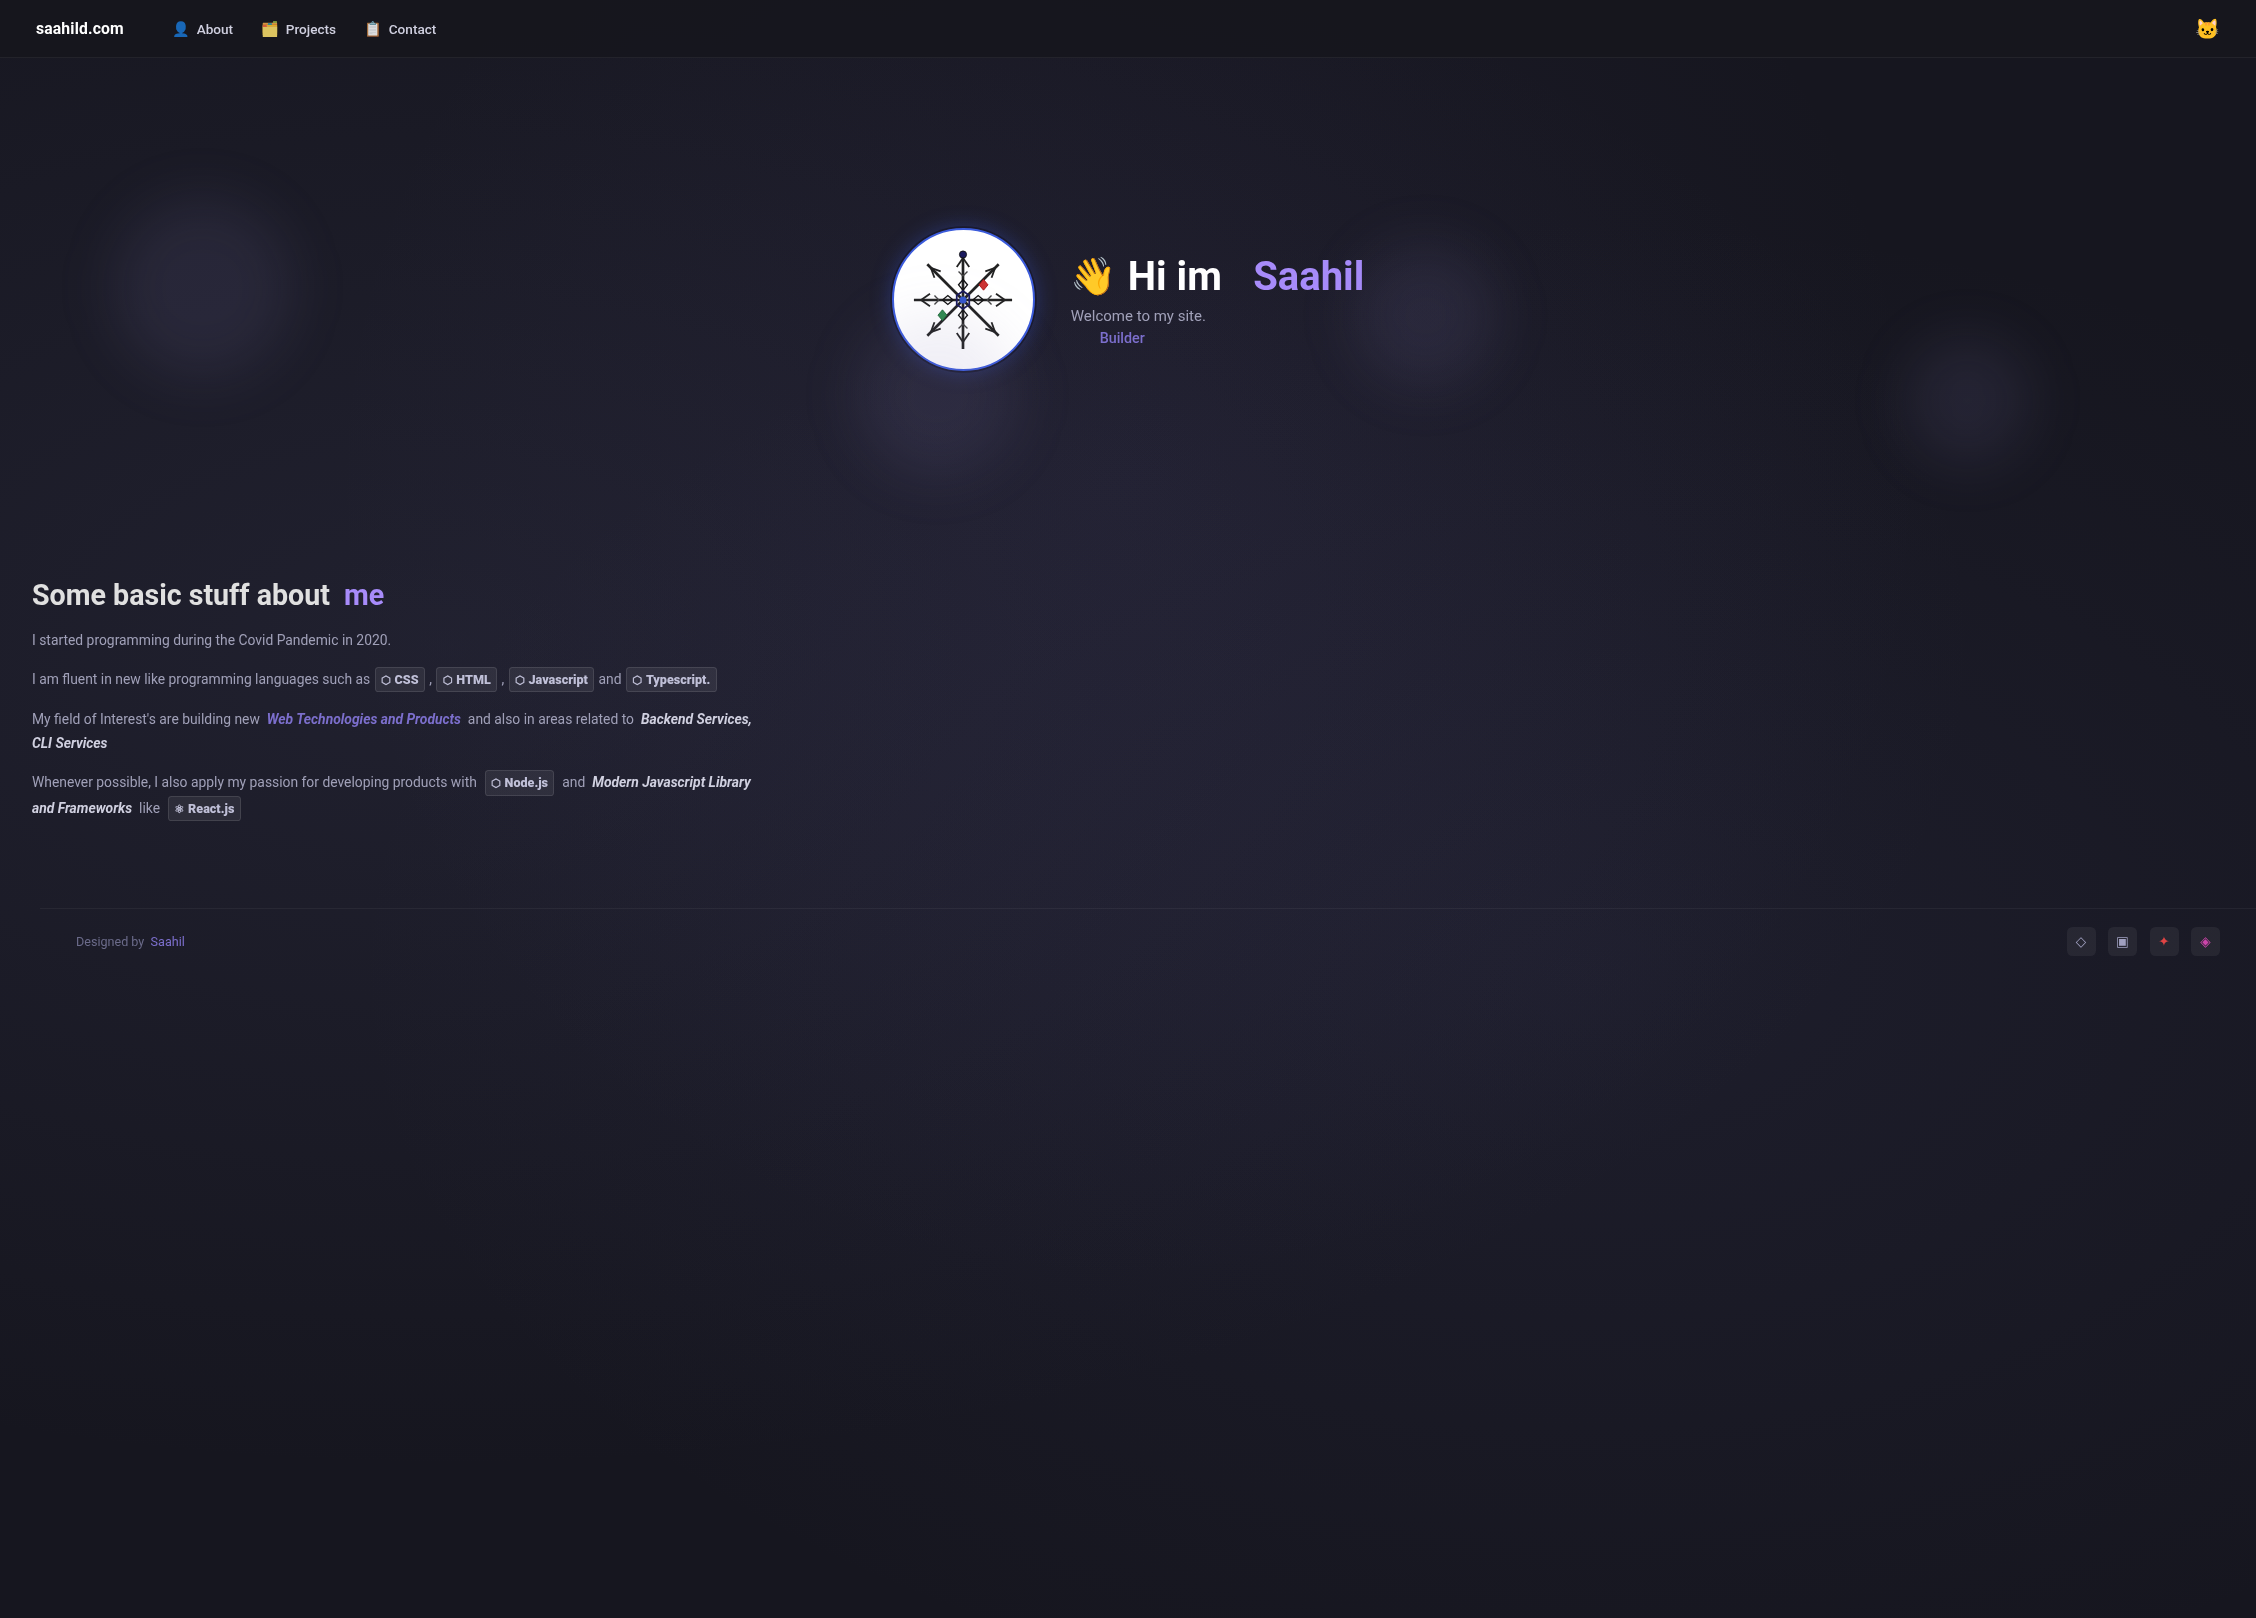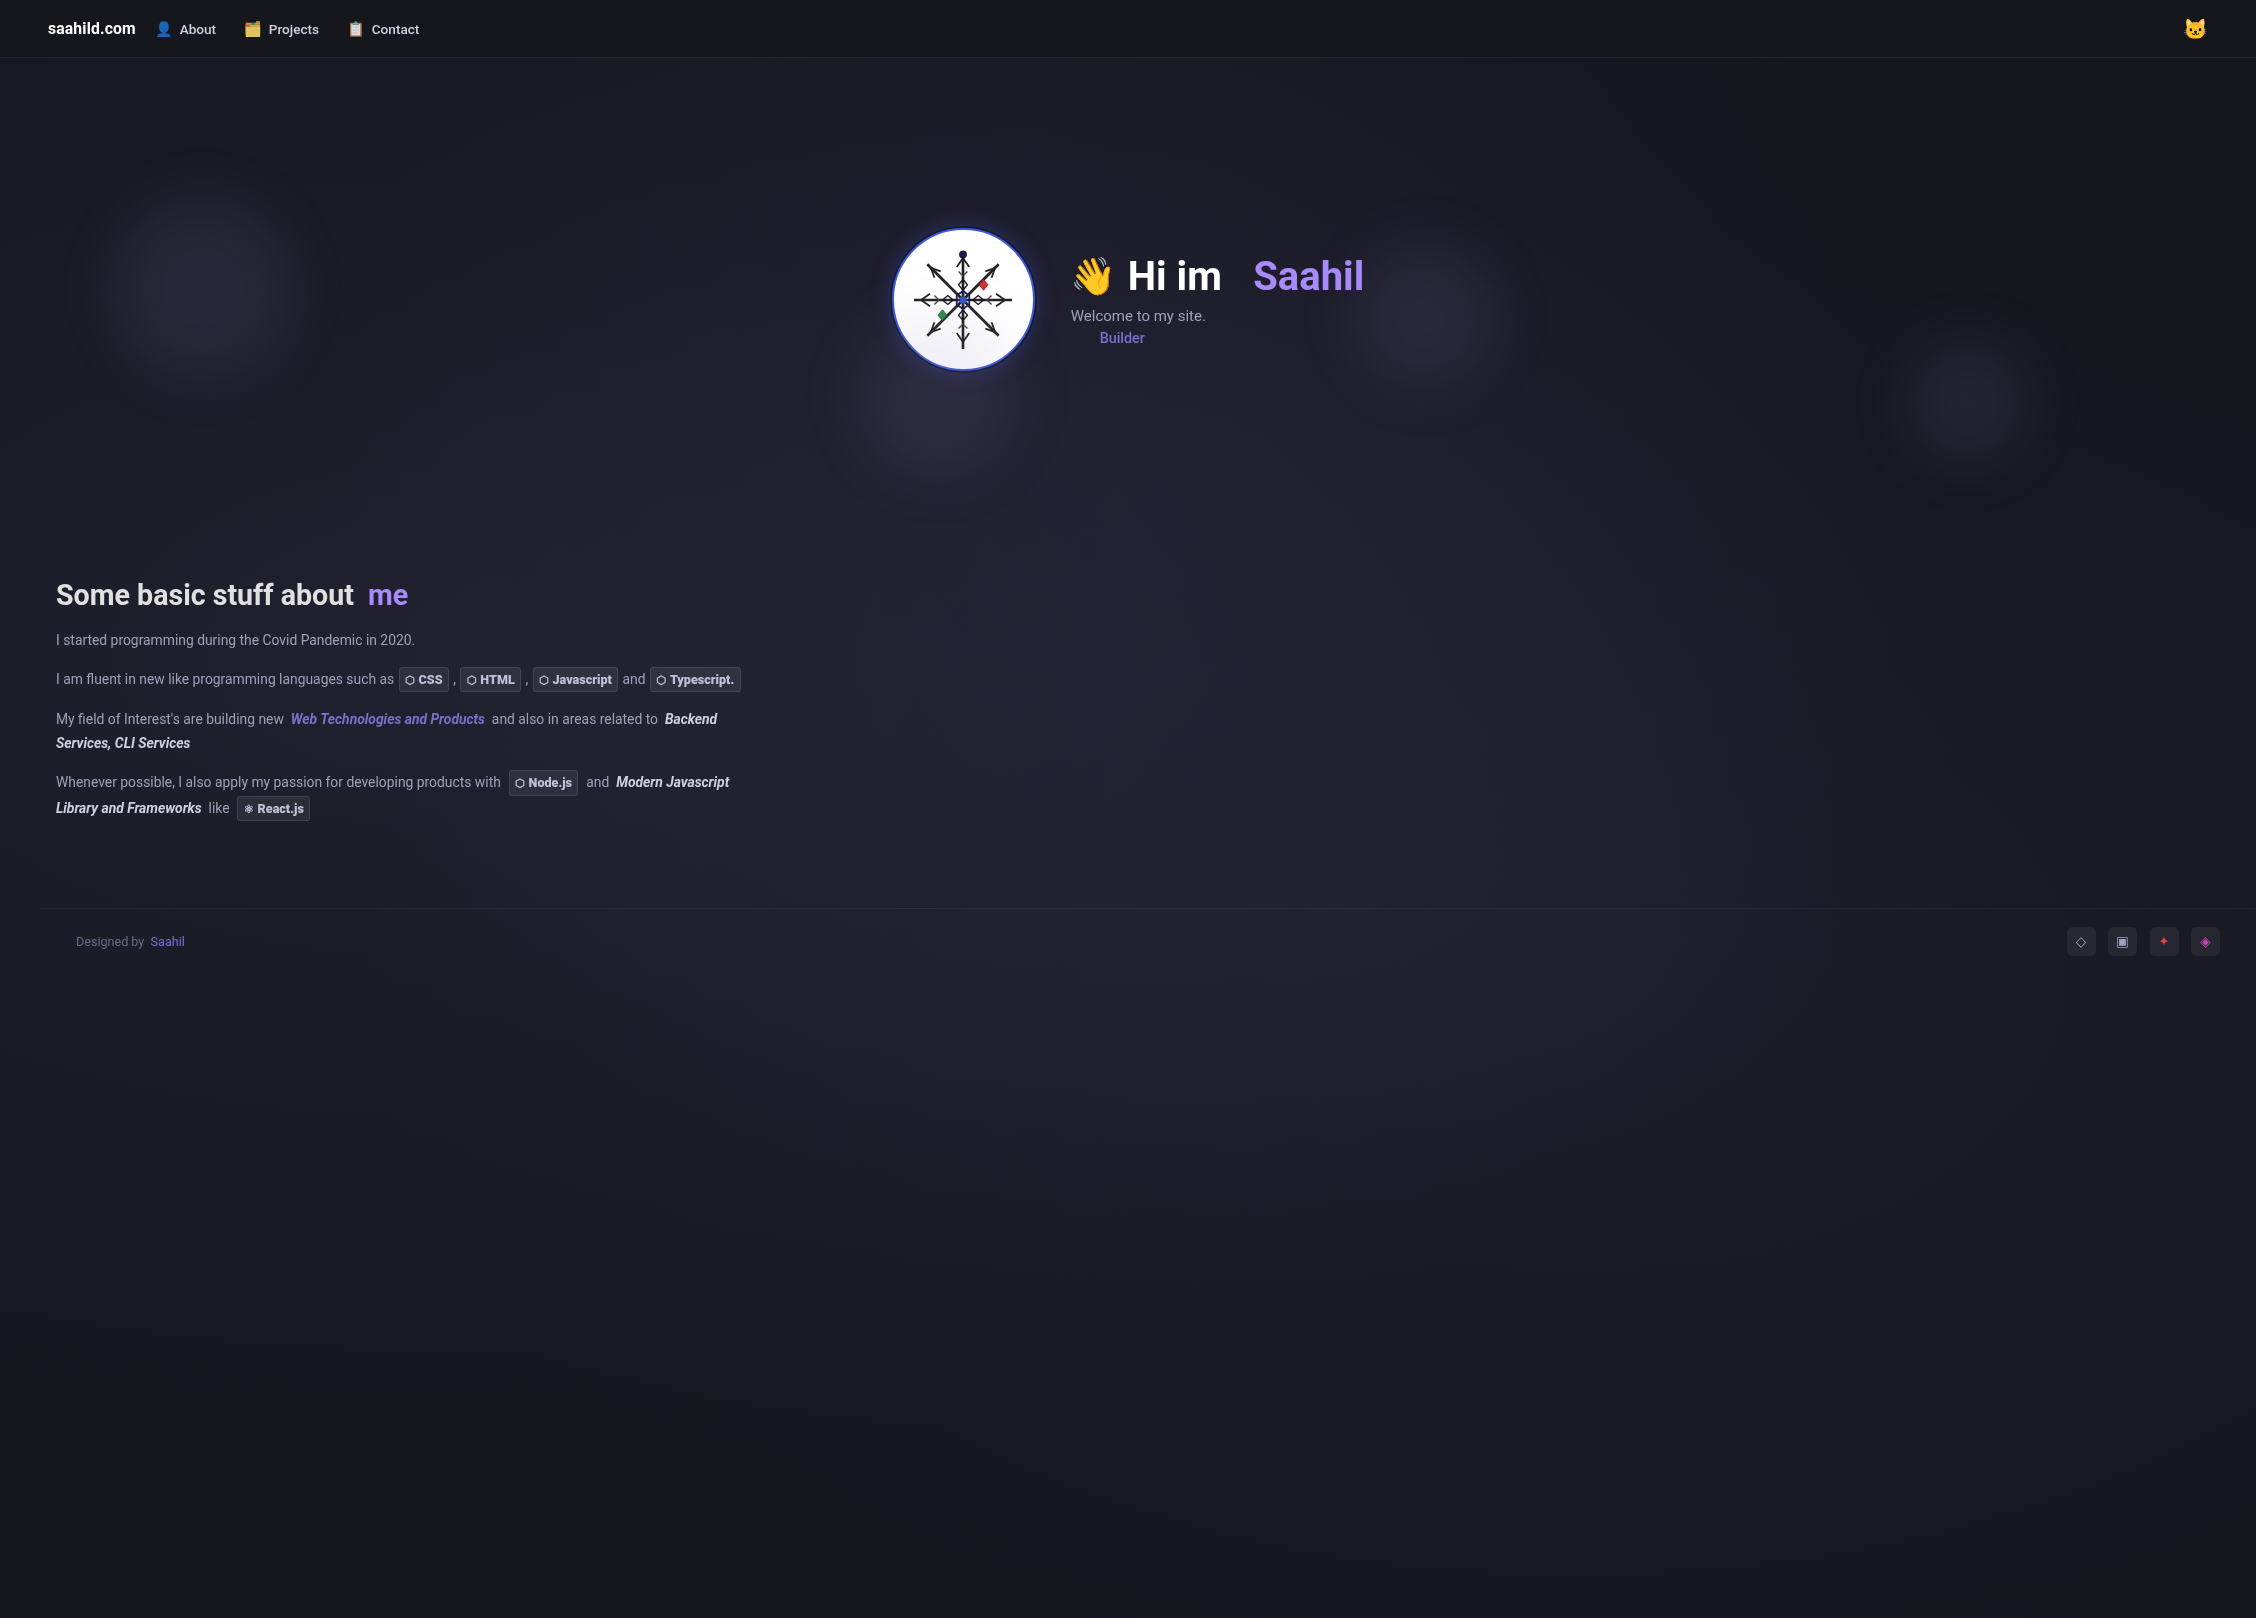--- a/index.html
+++ b/index.html
@@ -13,21 +13,22 @@
       color: #e0e0e0;
       font-family: -apple-system, BlinkMacSystemFont, 'Segoe UI', Roboto, sans-serif;
       min-height: 100vh;
       overflow-x: hidden;
     }
 
     
     nav {
       display: flex;
       align-items: center;
-      padding: 0 48px;
+      gap: 29px;
+      padding: 0 36px;
       height: 58px;
       background: rgba(22, 22, 30, 0.95);
       border-bottom: 0.9px solid rgba(255,255,255,0.06);
       position: sticky;
       top: 0;
       z-index: 100;
     }
 
     .nav-logo {
       font-size: 1.1rem;
@@ -143,21 +144,21 @@
     .blob {
       position: absolute;
       border-radius: 50%;
       background: rgba(130, 120, 180, 0.12);
       pointer-events: none;
       filter: blur(27px);
     }
 
     
     .about-section {
-      padding: 54px 56px 72px;
+      padding: 54px 32px 72px;
       max-width: 806px;
     }
 
     .section-title {
       font-size: 2rem;
       font-weight: 700;
       color: #e0e0e0;
       margin-bottom: 16px;
     }
 

